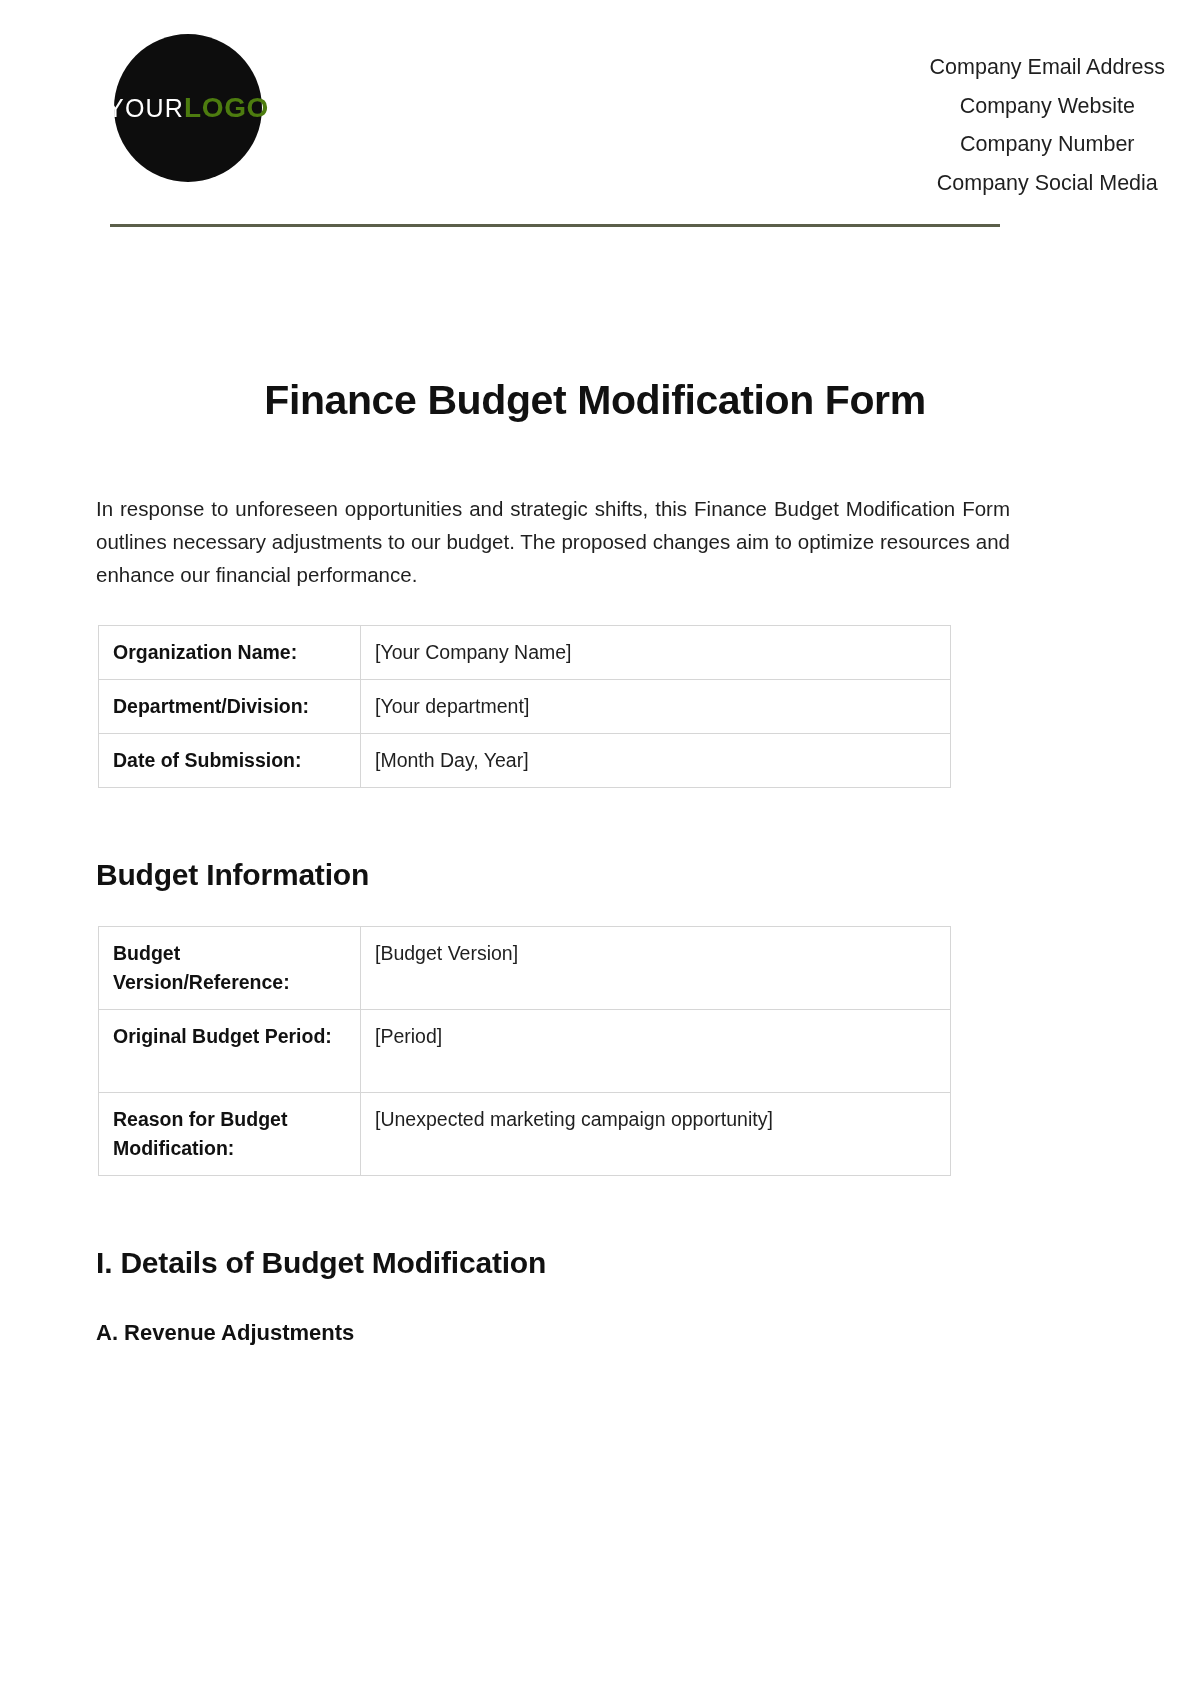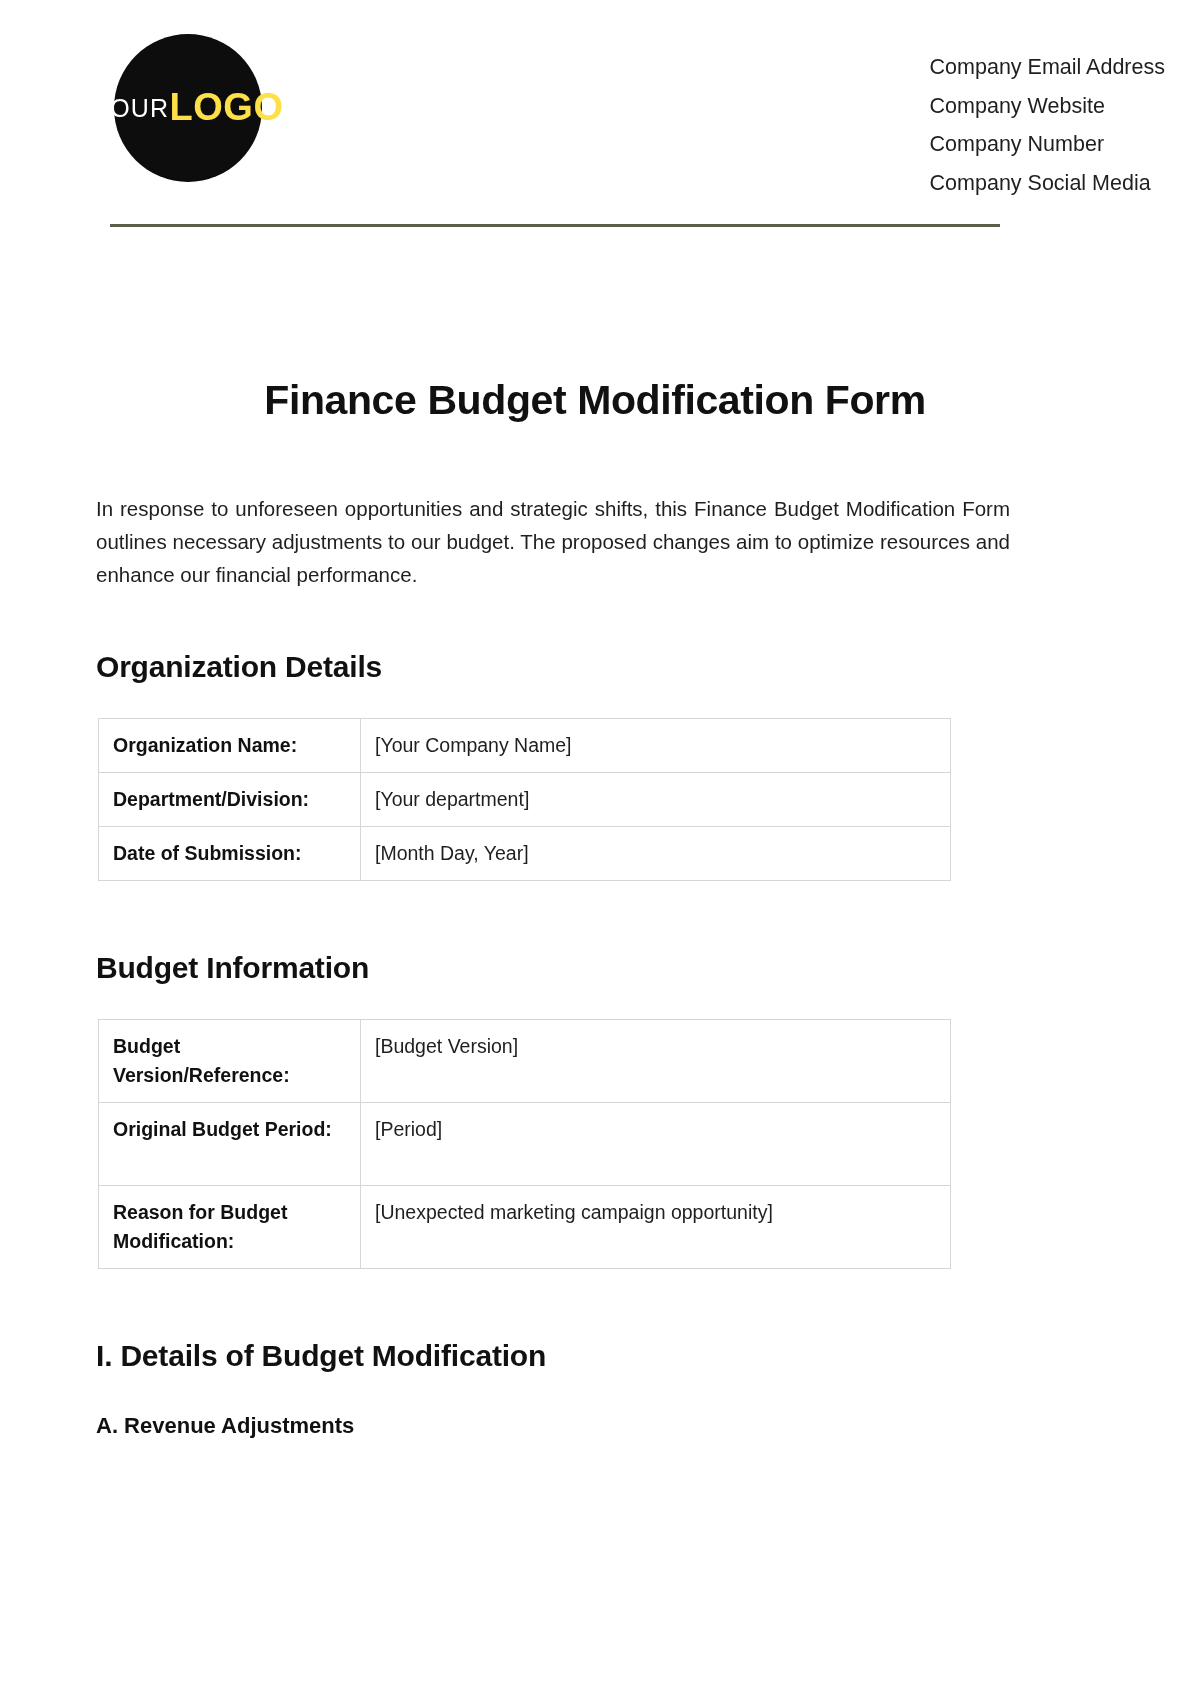--- a/index.html
+++ b/index.html
@@ -42,28 +42,28 @@
     margin-left: 4px;
   }
   .logo-line1 {
     color: #ffffff;
     font-size: 25px;
     letter-spacing: 1.2px;
     font-weight: 300;
     line-height: 1.05;
   }
   .logo-line2 {
-    color: #fde047;
-    font-size: 38px;
+    color: #4d7c0f;
+    font-size: 28px;
     letter-spacing: 0.6px;
     font-weight: 700;
     line-height: 1.1;
   }
   .contact-block {
-    text-align: left;
+    text-align: center;
     padding-top: 14px;
     margin-right: -165px;
   }
   .contact-line {
     font-size: 21.5px;
     line-height: 38.5px;
     color: #1f1f1f;
     white-space: nowrap;
   }
   .divider {
@@ -144,21 +144,20 @@
       <div class="contact-line">Company Number</div>
       <div class="contact-line">Company Social Media</div>
     </div>
   </div>
   <div class="divider"></div>
 
   <h1 class="doc-title">Finance Budget Modification Form</h1>
 
   <p class="intro">In response to unforeseen opportunities and strategic shifts, this Finance Budget Modification Form outlines necessary adjustments to our budget. The proposed changes aim to optimize resources and enhance our financial performance.</p>
 
-  <h2 class="section-heading">Organization Details</h2>
   <table class="form-table short">
     <tbody>
       <tr>
         <td class="label-cell">Organization Name:</td>
         <td class="value-text">[Your Company Name]</td>
       </tr>
       <tr>
         <td class="label-cell">Department/Division:</td>
         <td class="value-text">[Your department]</td>
       </tr>

